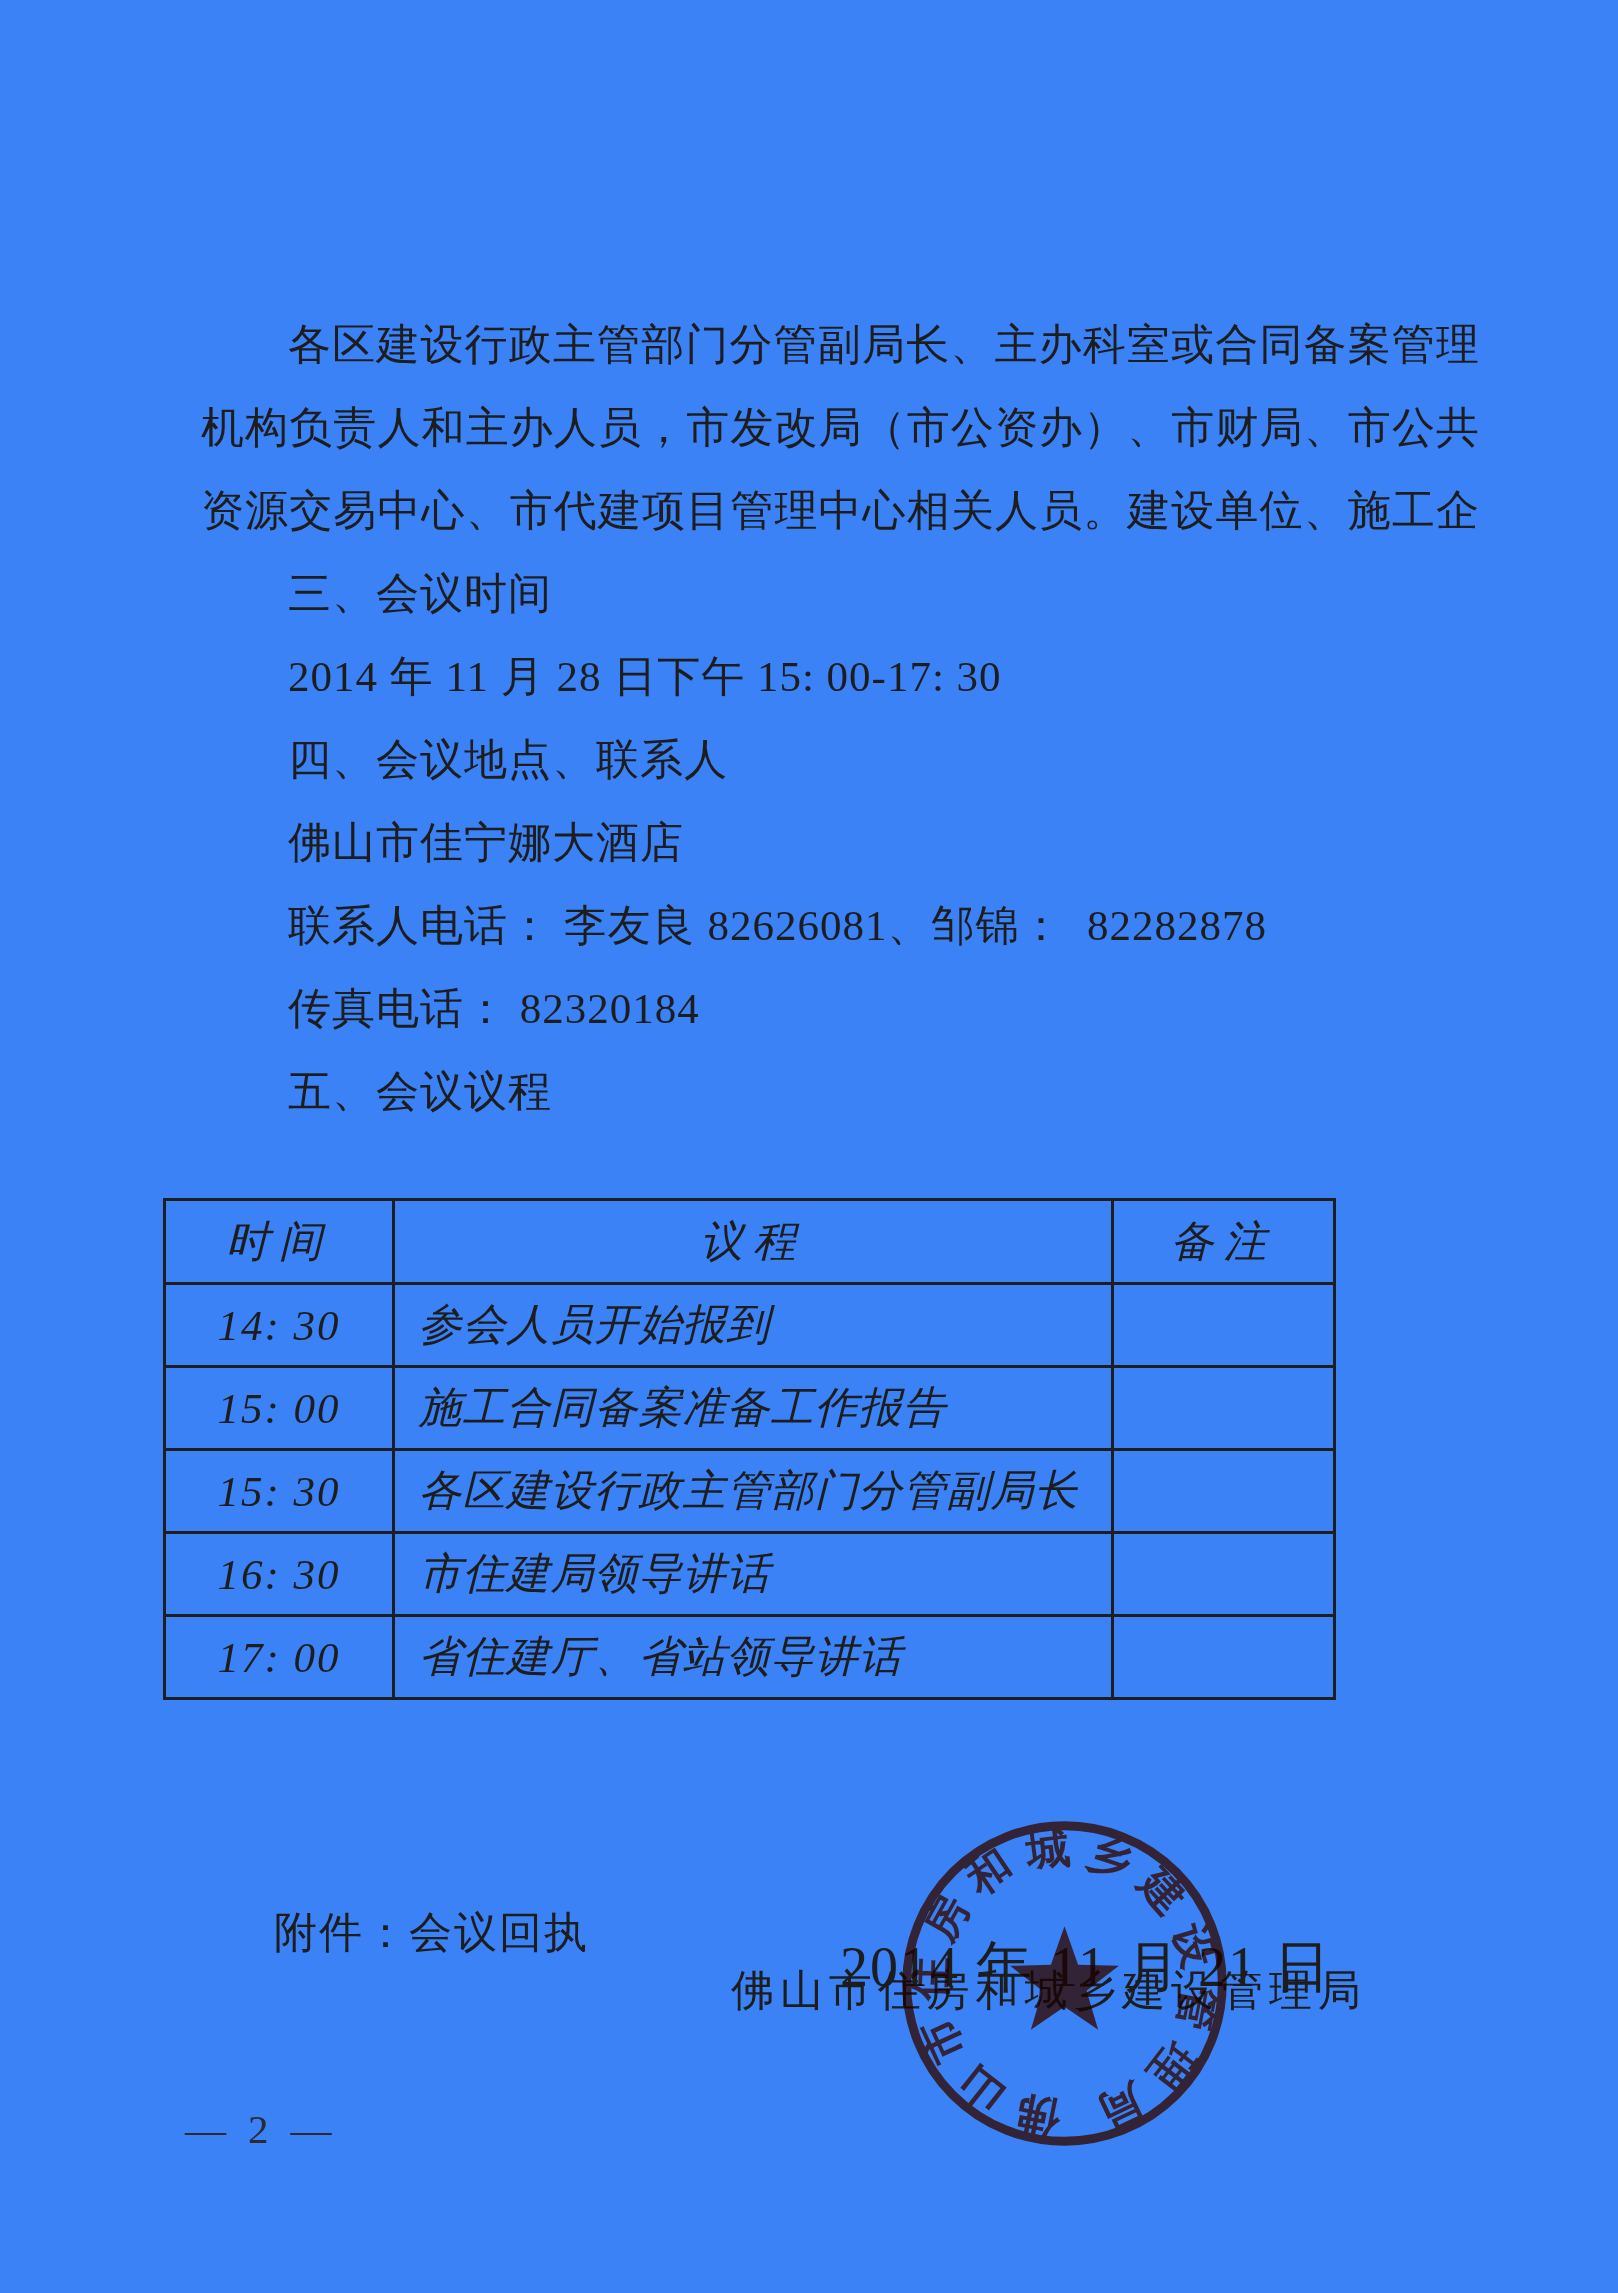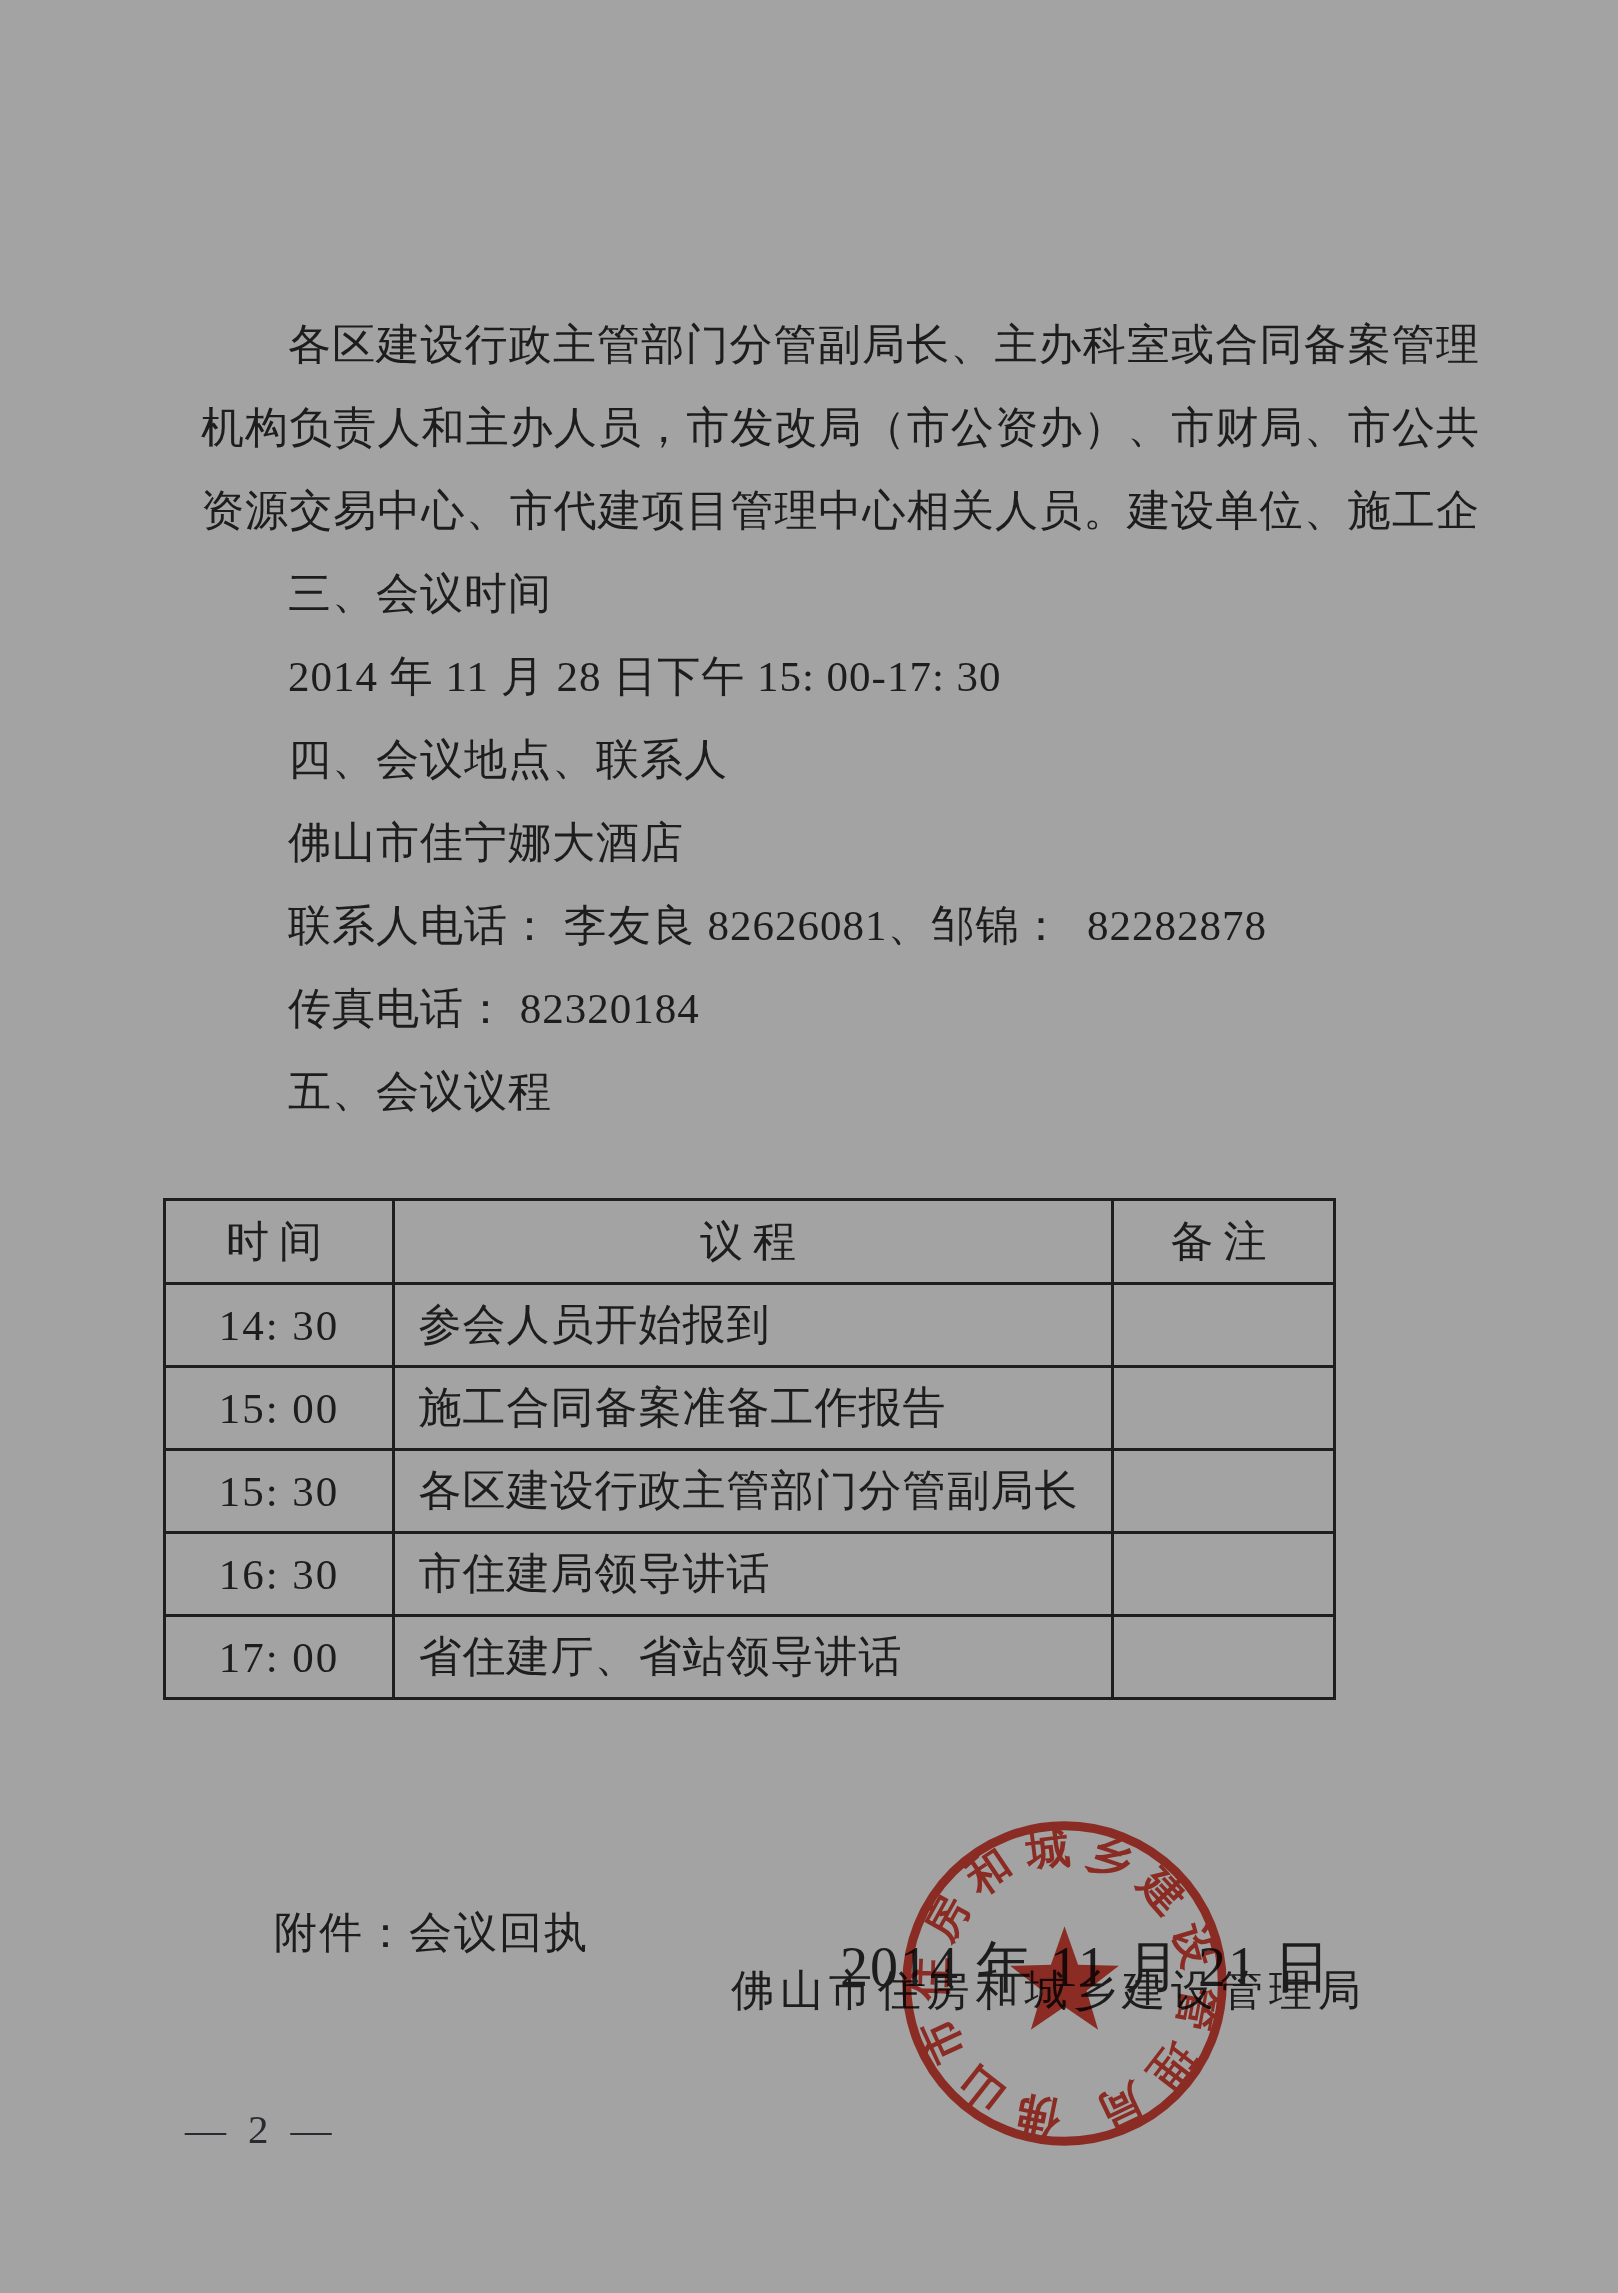--- a/index.html
+++ b/index.html
@@ -1,21 +1,21 @@
 <!DOCTYPE html>
 <html><head>
 <meta charset="utf-8">
 <style>
   html,body { margin:0; padding:0; background:#e9e9e9; }
   .page {
     position: relative;
     width: 1618px;
     height: 2293px;
     margin: 0 auto;
-    background: #a3a3a3;
+    background: #3b82f6;
     overflow: hidden;
     font-family: "Liberation Serif", "DejaVu Serif", serif;
     color: #1d1d1d;
   }
   
   .body-text {
     position: absolute;
     left: 201px;
     top: 303px;
     width: 1279px;
@@ -37,20 +37,21 @@
   .agenda-table {
     position: absolute;
     left: 163px;
     top: 1198px;
     width: 1169px;
     border-collapse: collapse;
     table-layout: fixed;
     font-size: 43px;
     color: #1d1d1d;
     border: 3.9px solid #1e1e1e;
+    font-style: italic;
   }
   .agenda-table th, .agenda-table td {
     border: 3px solid #1e1e1e;
     font-weight: normal;
     padding: 0;
     overflow: hidden;
   }
   .agenda-table thead th { height: 81px; text-align: center; letter-spacing: 9.9px; }
   .agenda-table tbody td { height: 80px; }
   .agenda-table td.col-time { text-align: center; letter-spacing: 2px; }

